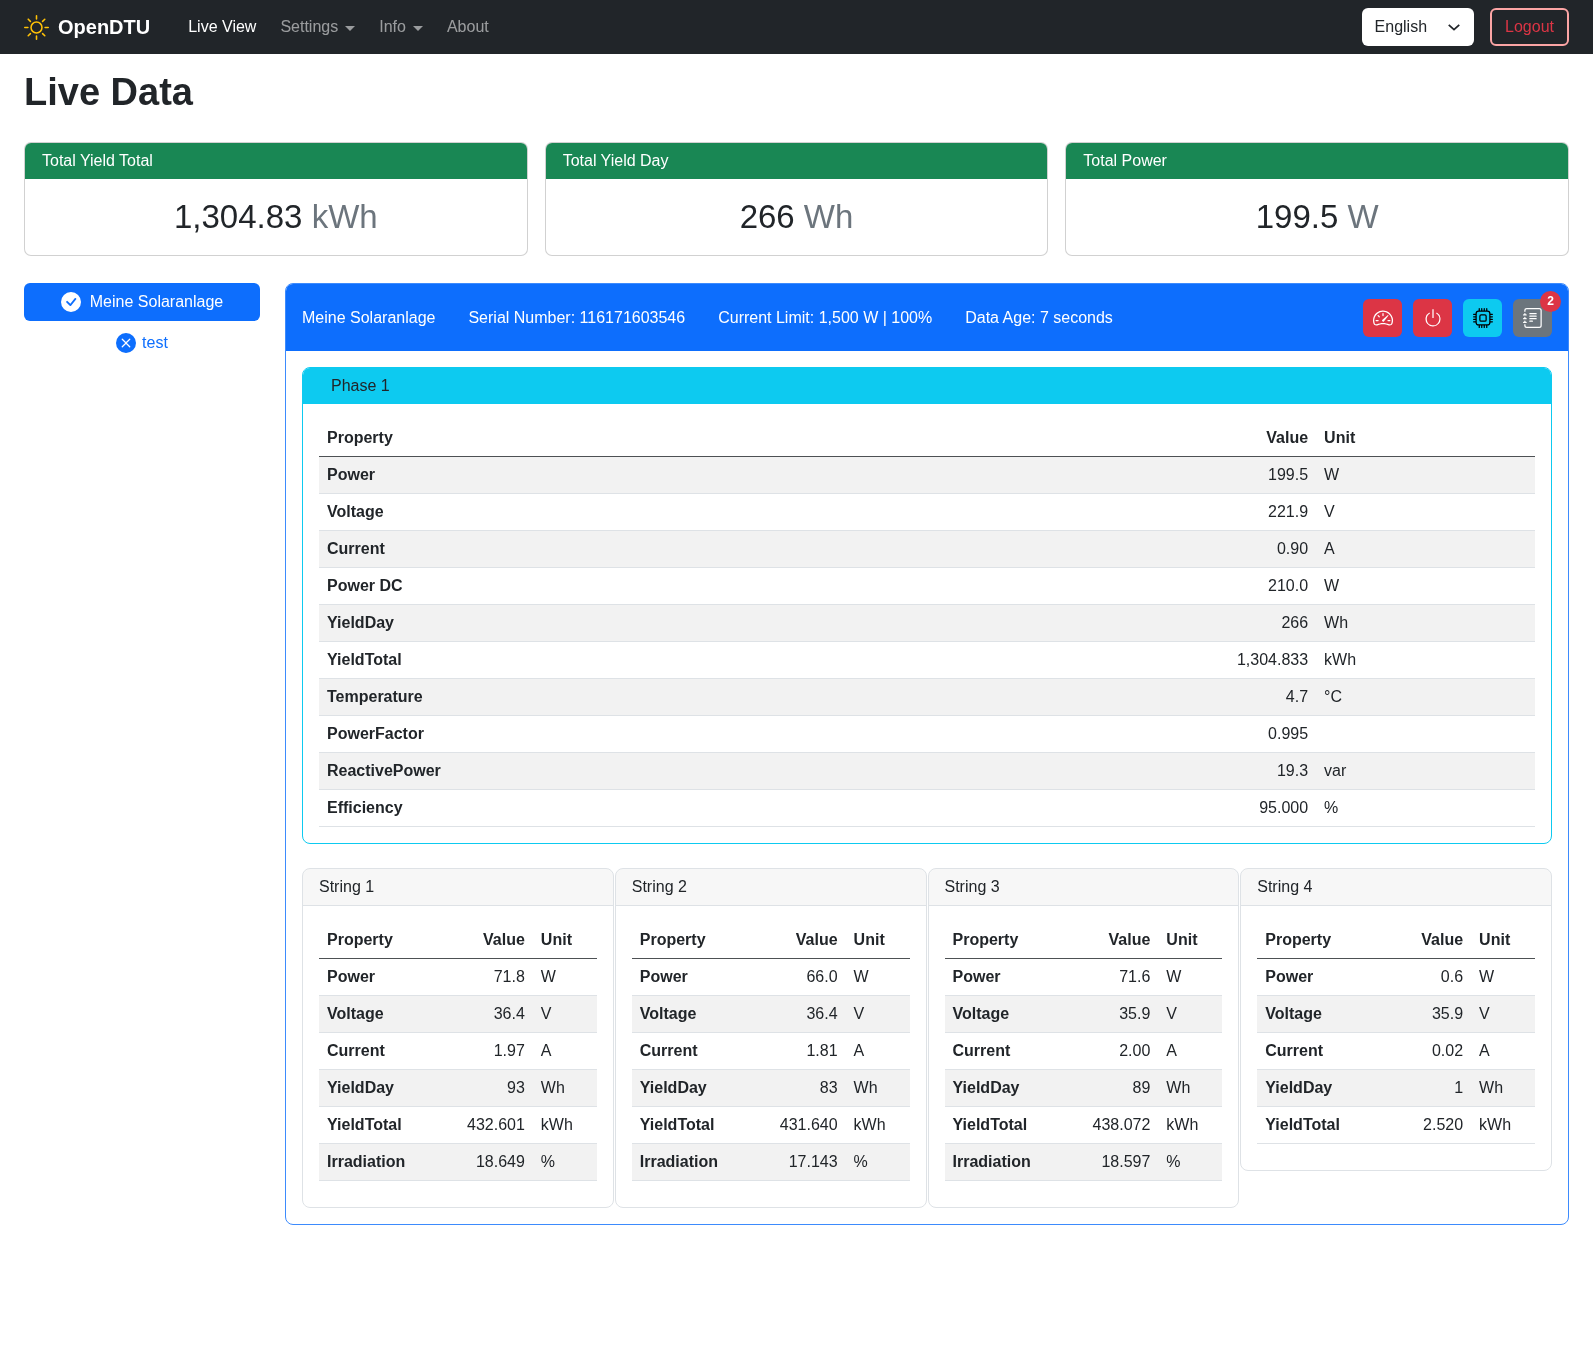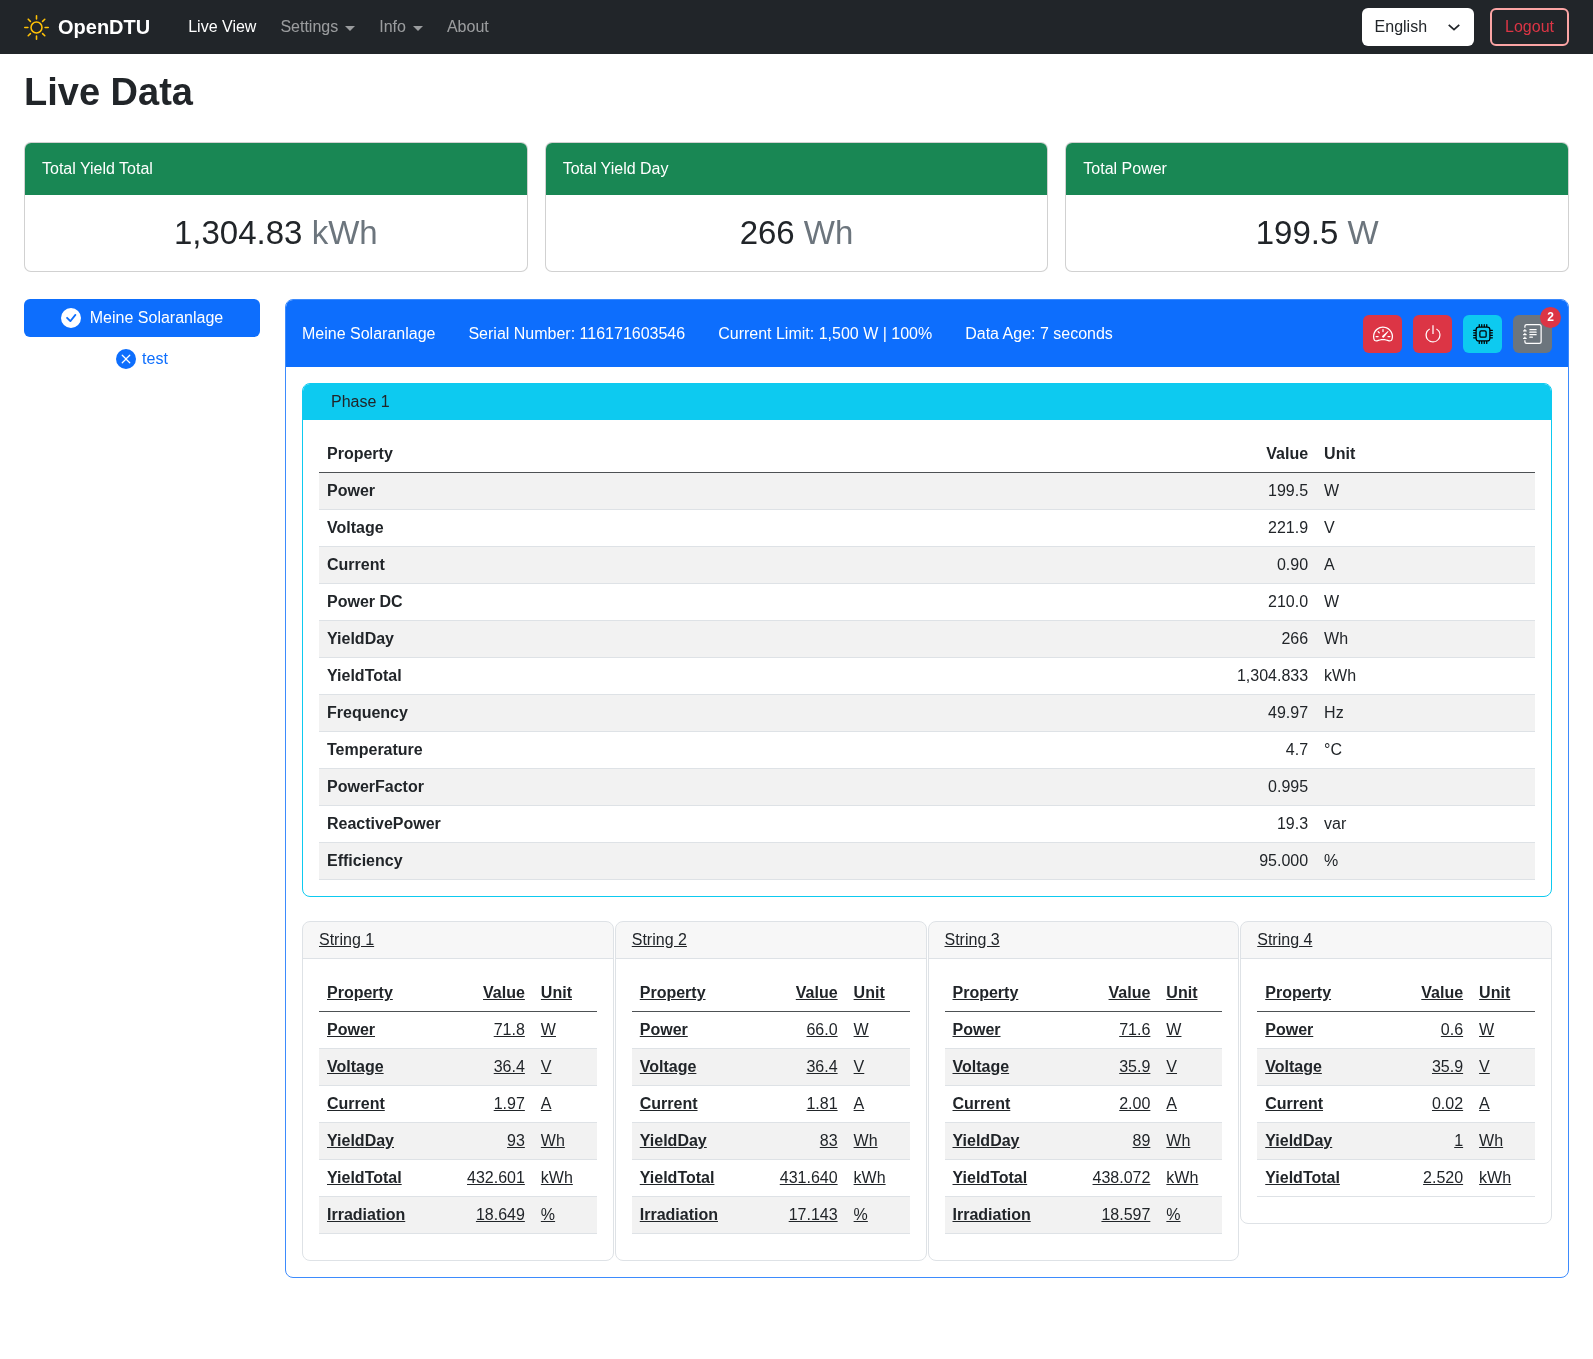--- a/index.html
+++ b/index.html
@@ -24,21 +24,21 @@
     border-radius:6px; height:38px; padding:0 13px; font-size:16px; cursor:pointer;
     font-family:inherit; }
 
   
   .page-title { font-size:38px; font-weight:700; margin:17px 24px 28px; }
 
   .summary-row { display:grid; grid-template-columns:repeat(3,1fr); gap:17px;
     padding:0 24px; }
   .summary-card { border:1px solid rgba(0,0,0,.18); border-radius:7px; overflow:hidden;
     background:#fff; }
-  .summary-hdr { background:#198754; color:#fff; font-size:16px; padding:17px 17px; }
+  .summary-hdr { background:#198754; color:#fff; font-size:16px; padding:9px 17px; }
   .summary-bdy { padding:19px 16px; text-align:center; font-size:33px; }
   .summary-val { color:#212529; font-weight:500; }
   .summary-unit { color:#6c757d; }
 
   .content-row { display:flex; align-items:flex-start; gap:25px; padding:27px 24px 28px; }
 
   
   .sidebar { width:236px; flex-shrink:0; }
   .inverter-btn { width:100%; height:38px; background:#0d6efd; border:none;
     border-radius:6px; color:#fff; font-size:16px; display:flex; align-items:center;
@@ -62,21 +62,21 @@
     display:flex; align-items:center; justify-content:center; }
 
   .main-body { padding:16px; }
 
   .phase-card { border:1px solid #0dcaf0; border-radius:8px; overflow:hidden;
     margin-bottom:24px; }
   .phase-hdr { background:#0dcaf0; color:#212529; font-size:16px; padding:9px 28px; }
   .phase-bdy { padding:16px; }
 
   .strings-grid { display:grid; grid-template-columns:repeat(4,1fr); gap:1px;
-    align-items:start;text-decoration:underline; }
+    align-items:start; }
   .string-card { border:1px solid #dee2e6; border-radius:8px; overflow:hidden; }
   .string-hdr { background:rgba(0,0,0,.03); border-bottom:1px solid #dee2e6;
     font-size:16px; padding:9px 16px; }
   .string-bdy { padding:16px 16px 26px; }
 
   
   table.data-table { width:100%; border-collapse:collapse; font-size:16px;
     table-layout:fixed; }
   .data-table th, .data-table td { padding:9px 8px; text-align:left;
     overflow:hidden; white-space:nowrap; }
@@ -265,25 +265,20 @@
                   <th class="col-prop">YieldDay</th>
                   <td class="col-value">266</td>
                   <td class="col-unit">Wh</td>
                 </tr>
                 <tr>
                   <th class="col-prop">YieldTotal</th>
                   <td class="col-value">1,304.833</td>
                   <td class="col-unit">kWh</td>
                 </tr>
                 <tr>
-                  <th class="col-prop">Frequency</th>
-                  <td class="col-value">49.97</td>
-                  <td class="col-unit">Hz</td>
-                </tr>
-                <tr>
                   <th class="col-prop">Temperature</th>
                   <td class="col-value">4.7</td>
                   <td class="col-unit">°C</td>
                 </tr>
                 <tr>
                   <th class="col-prop">PowerFactor</th>
                   <td class="col-value">0.995</td>
                   <td class="col-unit"></td>
                 </tr>
                 <tr>

